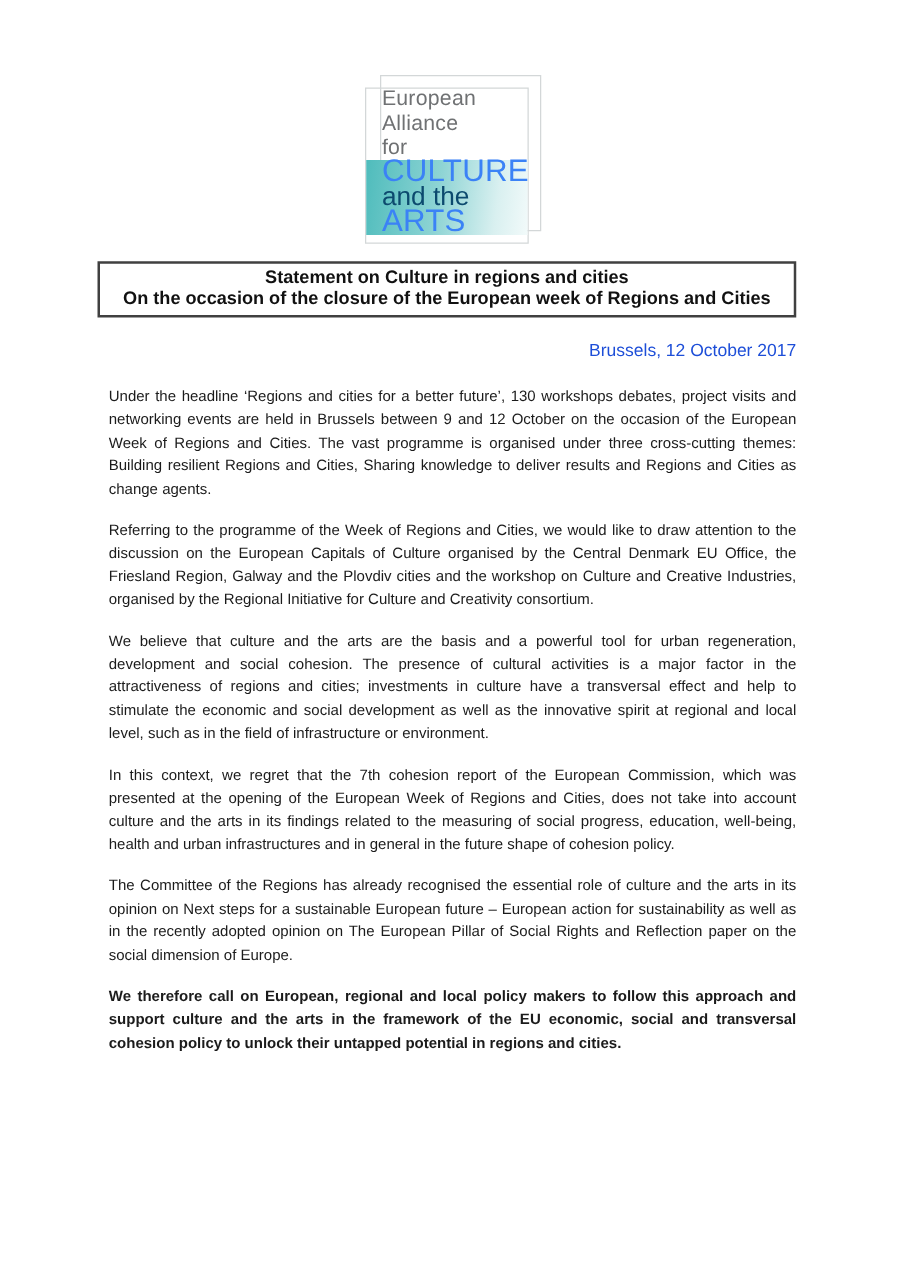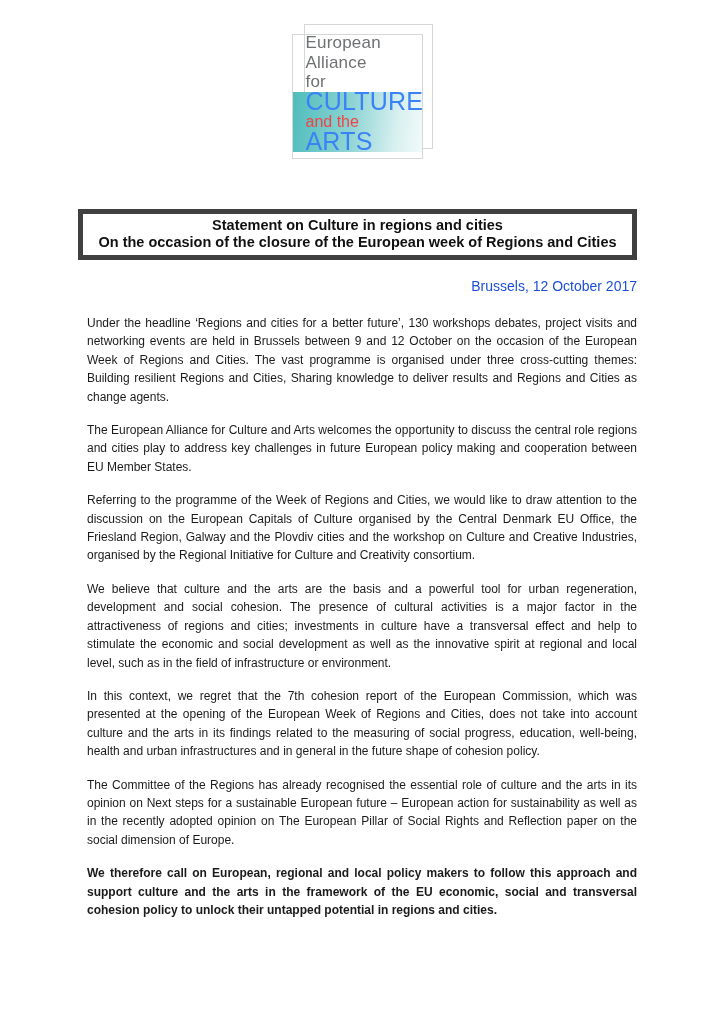--- a/index.html
+++ b/index.html
@@ -14,21 +14,21 @@
     background: #ffffff;
     font-family: "Liberation Sans", sans-serif;
     color: #1b1b1b;
     overflow: hidden;
   }
   
   .logo {
     position: relative;
     width: 141px;
     height: 136px;
-    margin: 24px auto 0 auto;
+    margin: 60px auto 0 auto;
   }
   .logo .rect-back {
     position: absolute;
     left: 12px; top: 0px;
     width: 127px; height: 123px;
     border: 1px solid #d3d7d8;
   }
   .logo .rect-front {
     position: absolute;
     left: 0px; top: 10px;
@@ -47,39 +47,39 @@
     line-height: 19.7px;
     white-space: nowrap;
   }
   .logo .l-light {
     font-size: 17px;
     font-weight: 300;
     color: #6f7173;
     letter-spacing: 0.2px;
   }
   .logo .l-mid {
-    font-size: 16px;
+    font-size: 21px;
     font-weight: 400;
-    color: #ef4444;
+    color: #0c4a6e;
   }
   .logo .l-bold {
     font-size: 25px;
     font-weight: 400;
     color: #3b82f6;
     letter-spacing: 0.2px;
   }
   
   .content {
     position: absolute;
     left: 78px;
     top: 209px;
     width: 559px;
   }
   .title-box {
-    border: 5px solid #404040;
+    border: 2px solid #404040;
     padding: 3px 6px 4px 6px;
     text-align: center;
     font-size: 14.5px;
     font-weight: 700;
     line-height: 17px;
     color: #111;
   }
   .dateline {
     margin-top: 18px;
     text-align: right;
@@ -126,21 +126,20 @@
 
     <div class="title-box">
       <div>Statement on Culture in regions and cities</div>
       <div>On the occasion of the closure of the European week of Regions and Cities</div>
     </div>
 
     <div class="dateline">Brussels, 12 October 2017</div>
 
     <div class="bodytext">
       <p>Under the headline ‘Regions and cities for a better future’, 130 workshops debates, project visits and networking events are held in Brussels between 9 and 12 October on the occasion of the European Week of Regions and Cities. The vast programme is organised under three cross-cutting themes: Building resilient Regions and Cities, Sharing knowledge to deliver results and Regions and Cities as change agents.</p>
-      <p>The European Alliance for Culture and Arts welcomes the opportunity to discuss the central role regions and cities play to address key challenges in future European policy making and cooperation between EU Member States.</p>
       <p>Referring to the programme of the Week of Regions and Cities, we would like to draw attention to the discussion on the European Capitals of Culture organised by the Central Denmark EU Office, the Friesland Region, Galway and the Plovdiv cities and the workshop on Culture and Creative Industries, organised by the Regional Initiative for Culture and Creativity consortium.</p>
       <p>We believe that culture and the arts are the basis and a powerful tool for urban regeneration, development and social cohesion. The presence of cultural activities is a major factor in the attractiveness of regions and cities; investments in culture have a transversal effect and help to stimulate the economic and social development as well as the innovative spirit at regional and local level, such as in the field of infrastructure or environment.</p>
       <p>In this context, we regret that the 7th cohesion report of the European Commission, which was presented at the opening of the European Week of Regions and Cities, does not take into account culture and the arts in its findings related to the measuring of social progress, education, well-being, health and urban infrastructures and in general in the future shape of cohesion policy.</p>
       <p>The Committee of the Regions has already recognised the essential role of culture and the arts in its opinion on Next steps for a sustainable European future – European action for sustainability as well as in the recently adopted opinion on The European Pillar of Social Rights and Reflection paper on the social dimension of Europe.</p>
       <p class="closing">We therefore call on European, regional and local policy makers to follow this approach and support culture and the arts in the framework of the EU economic, social and transversal cohesion policy to unlock their untapped potential in regions and cities.</p>
     </div>
 
   </div>
 
 </div>

